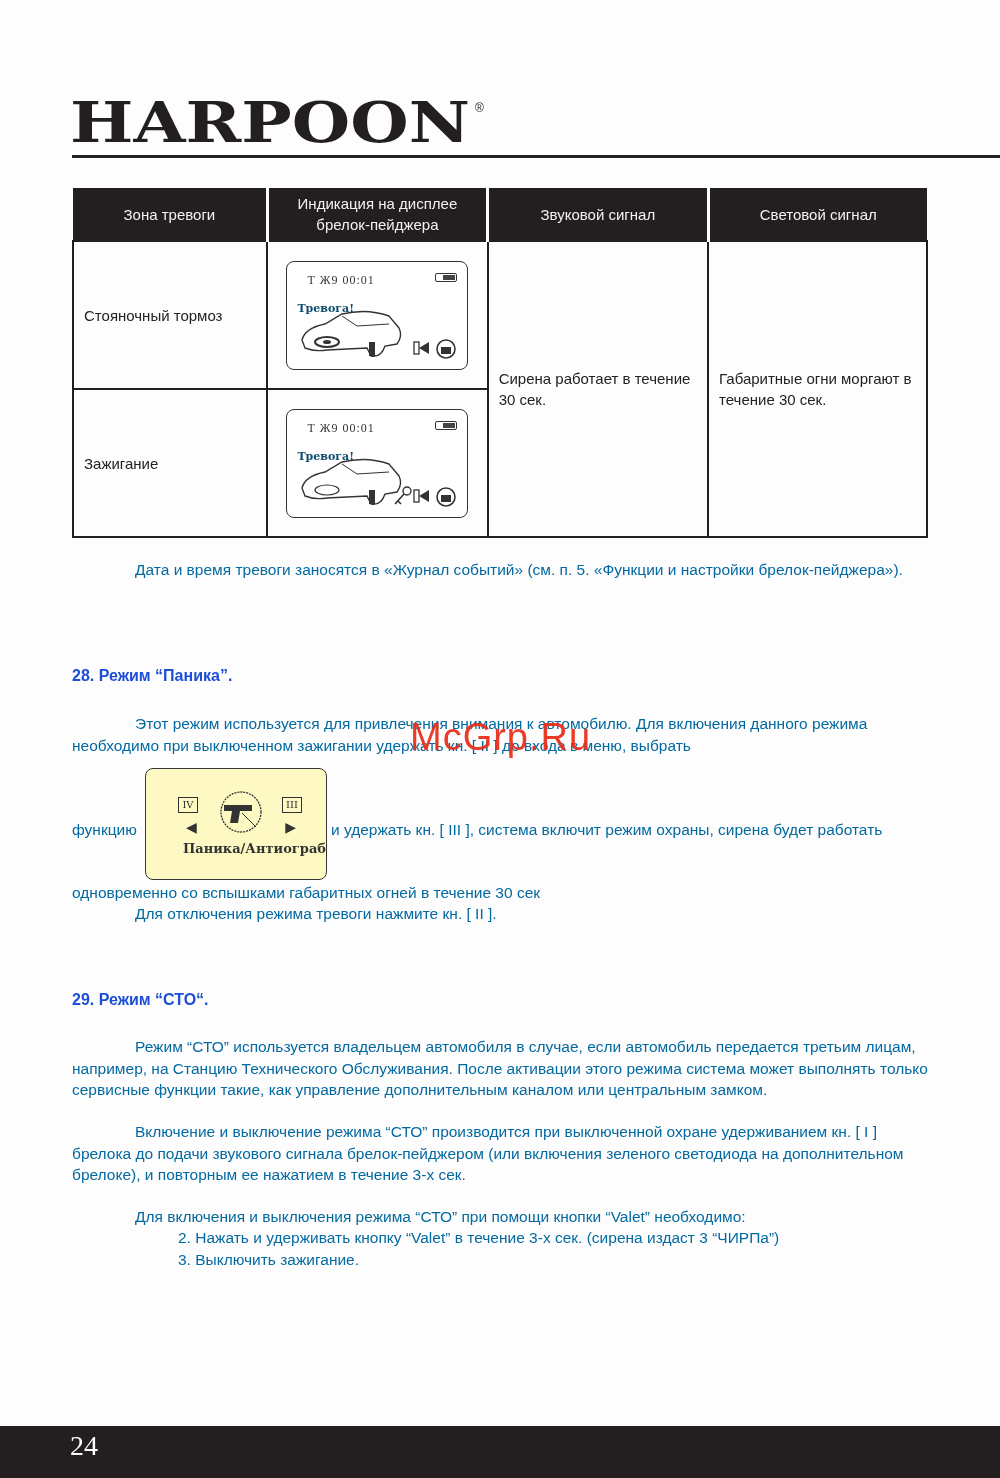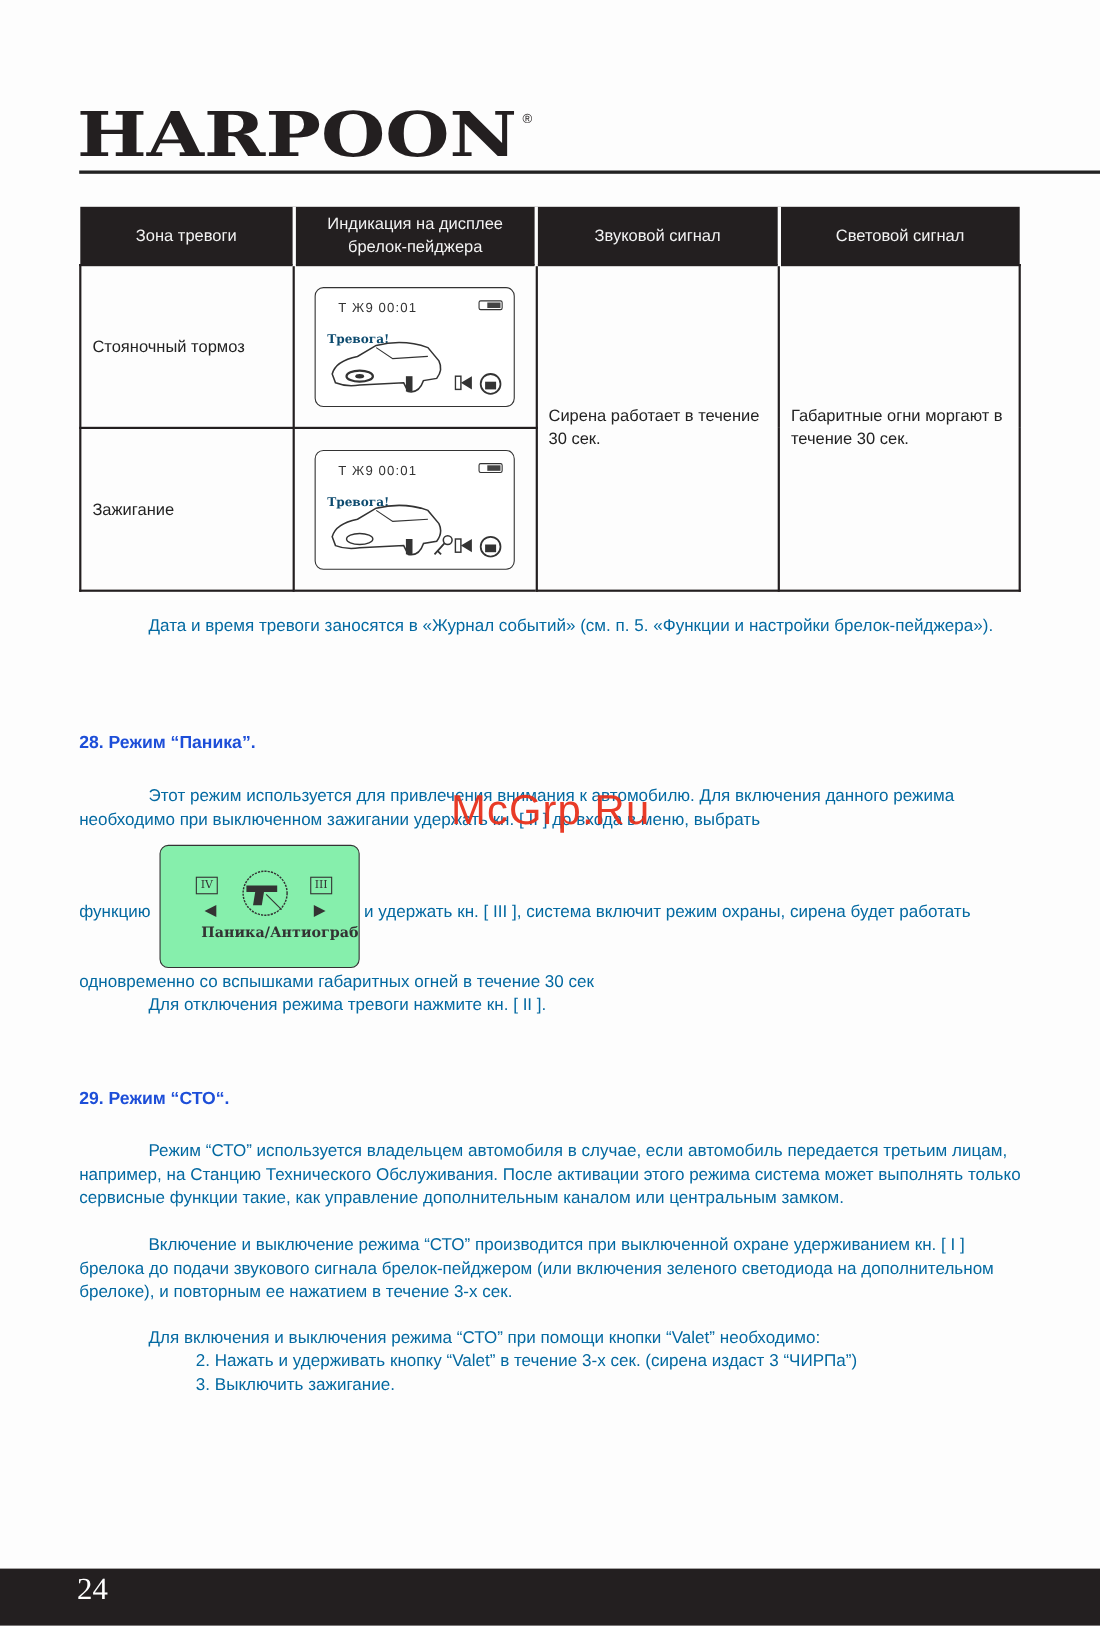--- a/index.html
+++ b/index.html
@@ -21,33 +21,33 @@
   .alarm-table td {
     border: 2px solid #231f20; font-size: 15px; line-height: 21px; padding: 0 10px; vertical-align: middle; color: #222;
   }
   .alarm-table tr.r1 td { height: 146px; }
   .alarm-table tr.r2 td { height: 146px; }
   .alarm-table td.disp { padding: 0; text-align: center; }
   .lcd {
     display: inline-block; width: 180px; height: 107px; border: 1.5px solid #333; border-radius: 8px;
     background: #fff; position: relative; vertical-align: middle;
   }
-  .lcd-status { position: absolute; left: 20px; top: 8px; font-family: Liberation Sans, sans-serif; font-size: 12px; color: #333; letter-spacing: 1px; }
+  .lcd-status { position: absolute; left: 20px; top: 8px; font-family: Liberation Serif, serif; font-size: 12px; color: #333; letter-spacing: 1px; }
   .lcd-battery { position: absolute; right: 10px; top: 11px; width: 20px; height: 7px; border: 1px solid #333; border-radius: 2px; }
   .lcd-battery::after { content: ""; position: absolute; right: 1px; top: 1px; width: 12px; height: 5px; background: #444; }
   .lcd-title { position: absolute; left: 10px; top: 36px; font-family: "DejaVu Serif", serif; font-weight: bold; font-size: 11px; color: #0c4a6e; }
   .lcd-car { position: absolute; left: 10px; top: 40px; width: 110px; height: 60px; }
   .lcd-icons { position: absolute; right: 8px; bottom: 10px; height: 22px; }
 
   .p { position: absolute; left: 72px; width: 856px; font-size: 15.5px; line-height: 21.5px; color: #0369a1; }
   .p .ind { display: inline-block; width: 63px; }
   .h { position: absolute; left: 72px; font-size: 16px; font-weight: bold; color: #1d4ed8; }
 
   .menu-box {
-    position: absolute; left: 145px; top: 768px; width: 180px; height: 110px; border: 1.5px solid #333; border-radius: 8px; background: #86efac;
+    position: absolute; left: 145px; top: 768px; width: 180px; height: 110px; border: 1.5px solid #333; border-radius: 8px; background: #fef9c3;
   }
   .roman { position: absolute; top: 28px; width: 18px; height: 14px; border: 1.5px solid #333; font-family: "DejaVu Serif", serif; font-size: 10px; line-height: 14px; text-align: center; color: #333; }
   .menu-label { position: absolute; left: 0; width: 100%; top: 72px; text-align: right; font-family: "DejaVu Serif", serif; font-weight: bold; font-size: 13px; color: #333; }
 
   .watermark { position: absolute; left: 410px; top: 716px; font-size: 38px; color: #e8311c; font-family: "Liberation Sans", sans-serif; letter-spacing: 1px; opacity: 0.95; }
 
   .footer { position: absolute; left: 0; top: 1426px; width: 1000px; height: 52px; background: #231f20; }
   .page-num { position: absolute; left: 70px; top: 4px; font-family: "Liberation Serif", serif; font-size: 28px; color: #fff; }
 </style>
 </head>

